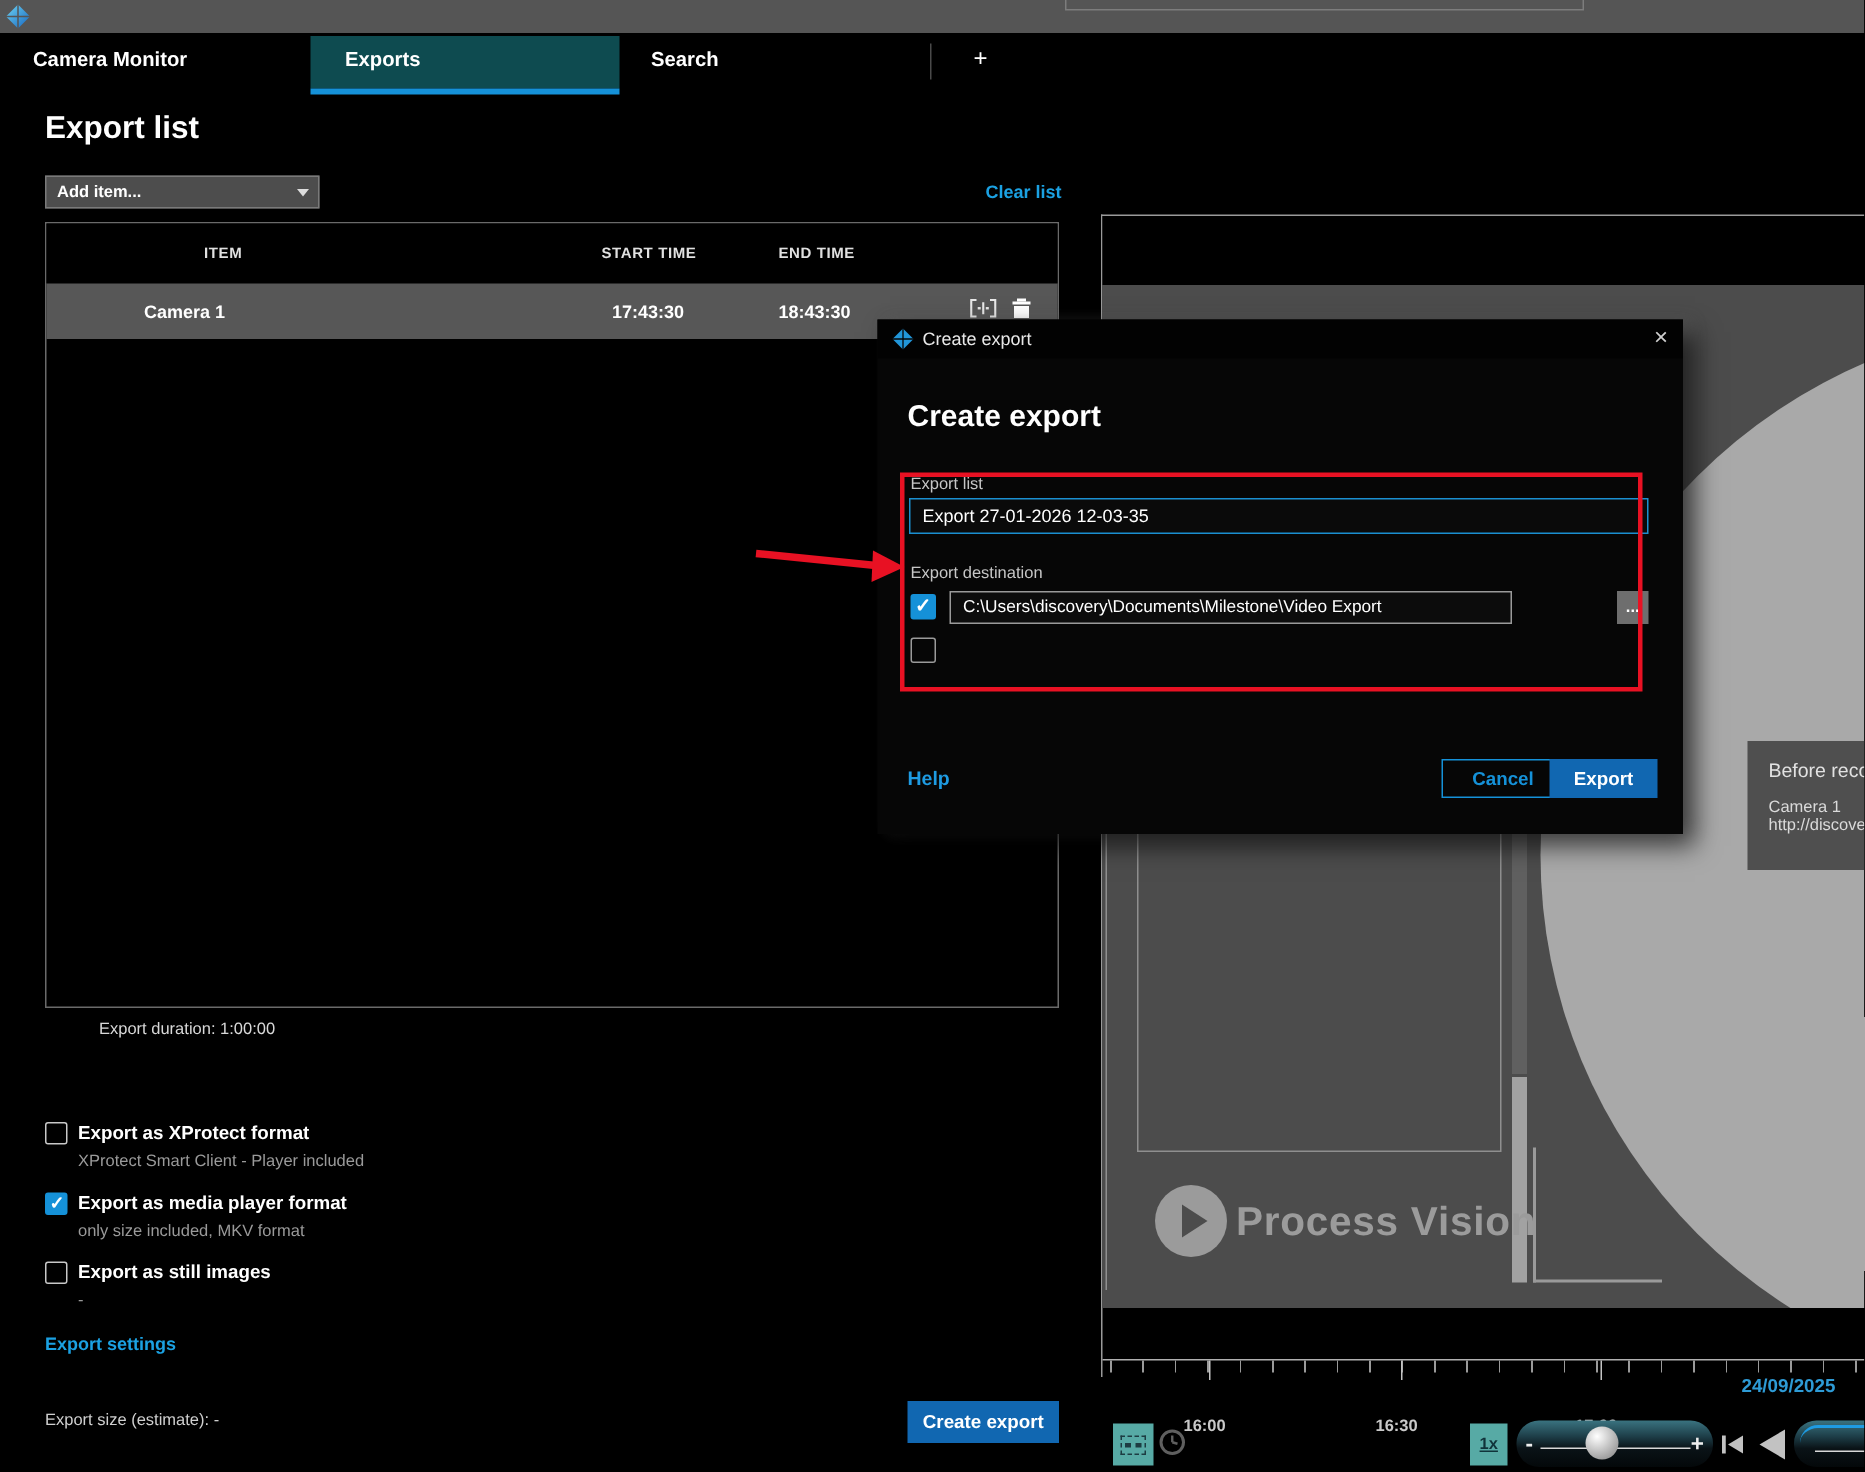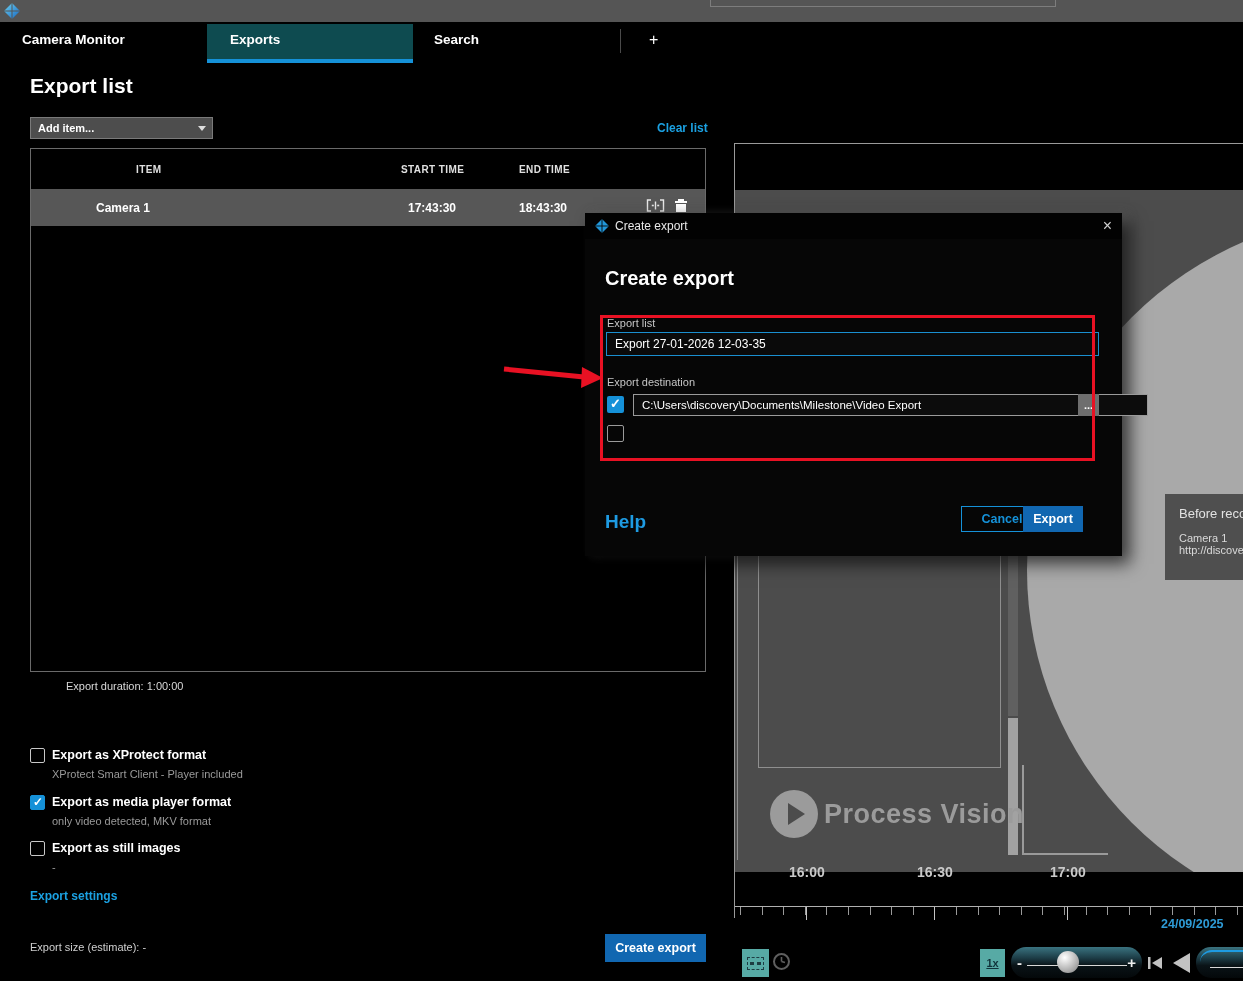--- a/index.html
+++ b/index.html
@@ -75,21 +75,21 @@
   .cam-tooltip { position:absolute; left:430px; top:304px; width:160px; height:86px; background:#4f4f4f; padding:12px 0 0 14px; }
   .cam-tooltip .tt-title { color:#e2e2e2; font-size:13px; }
   .cam-tooltip .tt-line { color:#dadada; font-size:11px; }
   .cam-tooltip .tt-line.first { margin-top:11px; }
 
   
   .ruler-line { position:absolute; left:735px; top:906px; width:508px; height:1px; background:#b0b0b0; }
   .ruler-ticks { position:absolute; left:740px; top:907px; width:503px; height:8px;
     background:repeating-linear-gradient(90deg, #9a9a9a 0 1px, transparent 1px 21.6px); }
   .major-tick { position:absolute; top:907px; width:1px; height:13px; background:#c4c4c4; }
-  .tick-label { position:absolute; top:864px; color:#c9c9c9; font-size:14px; font-weight:bold; }
+  .tick-label { position:absolute; top:945px; color:#c9c9c9; font-size:11px; font-weight:bold; }
   .date-label { position:absolute; left:1161px; top:917px; color:#2e9bd6; font-size:12.5px; font-weight:bold; }
 
   
   .teal-btn { position:absolute; background:#57aaa5; border:none; display:flex; align-items:center; justify-content:center; }
   .sel-btn { left:742px; top:949px; width:27px; height:28px; }
   .sel-glyph { width:17px; height:13px; border:1px dashed #1d3c42; position:relative; }
   .sel-glyph::before { content:""; position:absolute; left:2px; top:4px; width:4px; height:3px; background:#1d3c42; }
   .sel-glyph::after  { content:""; position:absolute; right:2px; top:4px; width:4px; height:3px; background:#1d3c42; }
   .clock-icon { position:absolute; left:772px; top:952px; }
   .speed-btn { left:980px; top:949px; width:25px; height:28px; color:#10333a; font-size:11px; font-weight:bold; text-decoration:underline; }
@@ -116,27 +116,27 @@
   .dlg-title-icon { position:absolute; left:10px; top:6px; width:14px; height:14px; }
   .dlg-title-text { position:absolute; left:30px; top:6px; color:#e8e8e8; font-size:12px; }
   .dlg-close { position:absolute; right:10px; top:4px; color:#d0d0d0; font-size:16px; font-weight:normal; }
   .dlg-heading { position:absolute; left:20px; top:54px; color:#fff; font-size:20px; font-weight:bold; }
   .dlg-label { position:absolute; color:#c6c6c6; font-size:11px; }
   .name-input { position:absolute; left:21px; top:119px; width:493px; height:24px; background:#0a0a0a; border:1px solid #1a8fd0; color:#fff; font-size:12px; padding-left:8px; font-family:"Liberation Sans",sans-serif; }
   .dest-cb { position:absolute; left:22px; width:17px; height:17px; border-radius:2px; }
   .dest-cb.checked { background:#1591d8; }
   .dest-cb.checked::after { content:"✓"; color:#fff; font-size:13px; font-weight:bold; position:absolute; left:3px; top:0; }
   .dest-cb.unchecked { background:transparent; border:1px solid #9a9a9a; }
-  .path-input { position:absolute; left:48px; top:181px; width:515px; height:22px; background:#0c0c0c; border:1px solid #9a9a9a; color:#fff; font-size:11.5px; padding-left:8px; font-family:"Liberation Sans",sans-serif; }
+  .path-input { position:absolute; left:48px; top:181px; width:375px; height:22px; background:#0c0c0c; border:1px solid #9a9a9a; color:#fff; font-size:11.5px; padding-left:8px; font-family:"Liberation Sans",sans-serif; }
   .browse-btn { position:absolute; left:493px; top:181px; width:21px; height:22px; background:#6e6e6e; color:#fff; border:none; font-size:11px; font-weight:bold; }
   .burner-select { position:absolute; left:48px; top:210px; width:466px; height:22px; background:#060606; border:1px solid #9a9a9a; color:#8f8f8f; font-size:11.5px; line-height:20px; padding-left:9px; }
   .burner-chevron { position:absolute; right:9px; top:6px; width:8px; height:8px; border-right:2px solid #1a8fd0; border-bottom:2px solid #1a8fd0; transform:rotate(45deg) scale(1,.8); }
-  .dlg-help { position:absolute; left:20px; top:298px; color:#1e9be2; font-size:19px; font-weight:bold; }
+  .dlg-help { position:absolute; left:20px; top:298px; color:#1e9be2; font-size:13px; font-weight:bold; }
   .btn-cancel { position:absolute; left:376px; top:293px; width:82px; height:26px; background:transparent; border:1px solid #1591d8; color:#1591d8; font-weight:bold; font-size:12.5px; font-family:"Liberation Sans",sans-serif; }
-  .btn-export { left:438px; top:293px; width:60px; height:26px; }
+  .btn-export { left:448px; top:293px; width:72px; height:26px; }
 
   
   .anno-rect { position:absolute; left:600px; top:315px; width:495px; height:146px; border:3px solid #e81123; z-index:60; }
   .anno-arrow { position:absolute; left:500px; top:358px; z-index:60; }
 
   
   .trash { position:relative; width:12px; height:14px; }
   .trash::before { content:""; position:absolute; left:0; top:3px; width:12px; height:2px; background:#fff; }
   .trash::after { content:""; position:absolute; left:1px; top:6px; width:10px; height:8px; background:#fff; }
   .trash .lid { position:absolute; left:3px; top:1px; width:6px; height:2px; background:#fff; }
@@ -213,21 +213,21 @@
   </div>
 
   <div class="export-duration">Export duration: 1:00:00</div>
 
   <span class="fmt-cb" style="left:30px; top:748px;"></span>
   <div class="fmt-label" style="top:748px;">Export as XProtect format</div>
   <div class="fmt-sub" style="top:768px;">XProtect Smart Client - Player included</div>
 
   <span class="fmt-cb checked" style="left:30px; top:795px;"></span>
   <div class="fmt-label" style="top:795px;">Export as media player format</div>
-  <div class="fmt-sub" style="top:815px;">only video detected, MKV format</div>
+  <div class="fmt-sub" style="top:815px;">only size included, MKV format</div>
 
   <span class="fmt-cb" style="left:30px; top:841px;"></span>
   <div class="fmt-label" style="top:841px;">Export as still images</div>
   <div class="fmt-sub" style="top:861px;">-</div>
 
   <div class="export-settings">Export settings</div>
   <div class="export-size">Export size (estimate): -</div>
   <button class="btn-primary create-export-btn">Create export</button>
 
   <div class="tile-border-top"></div>

